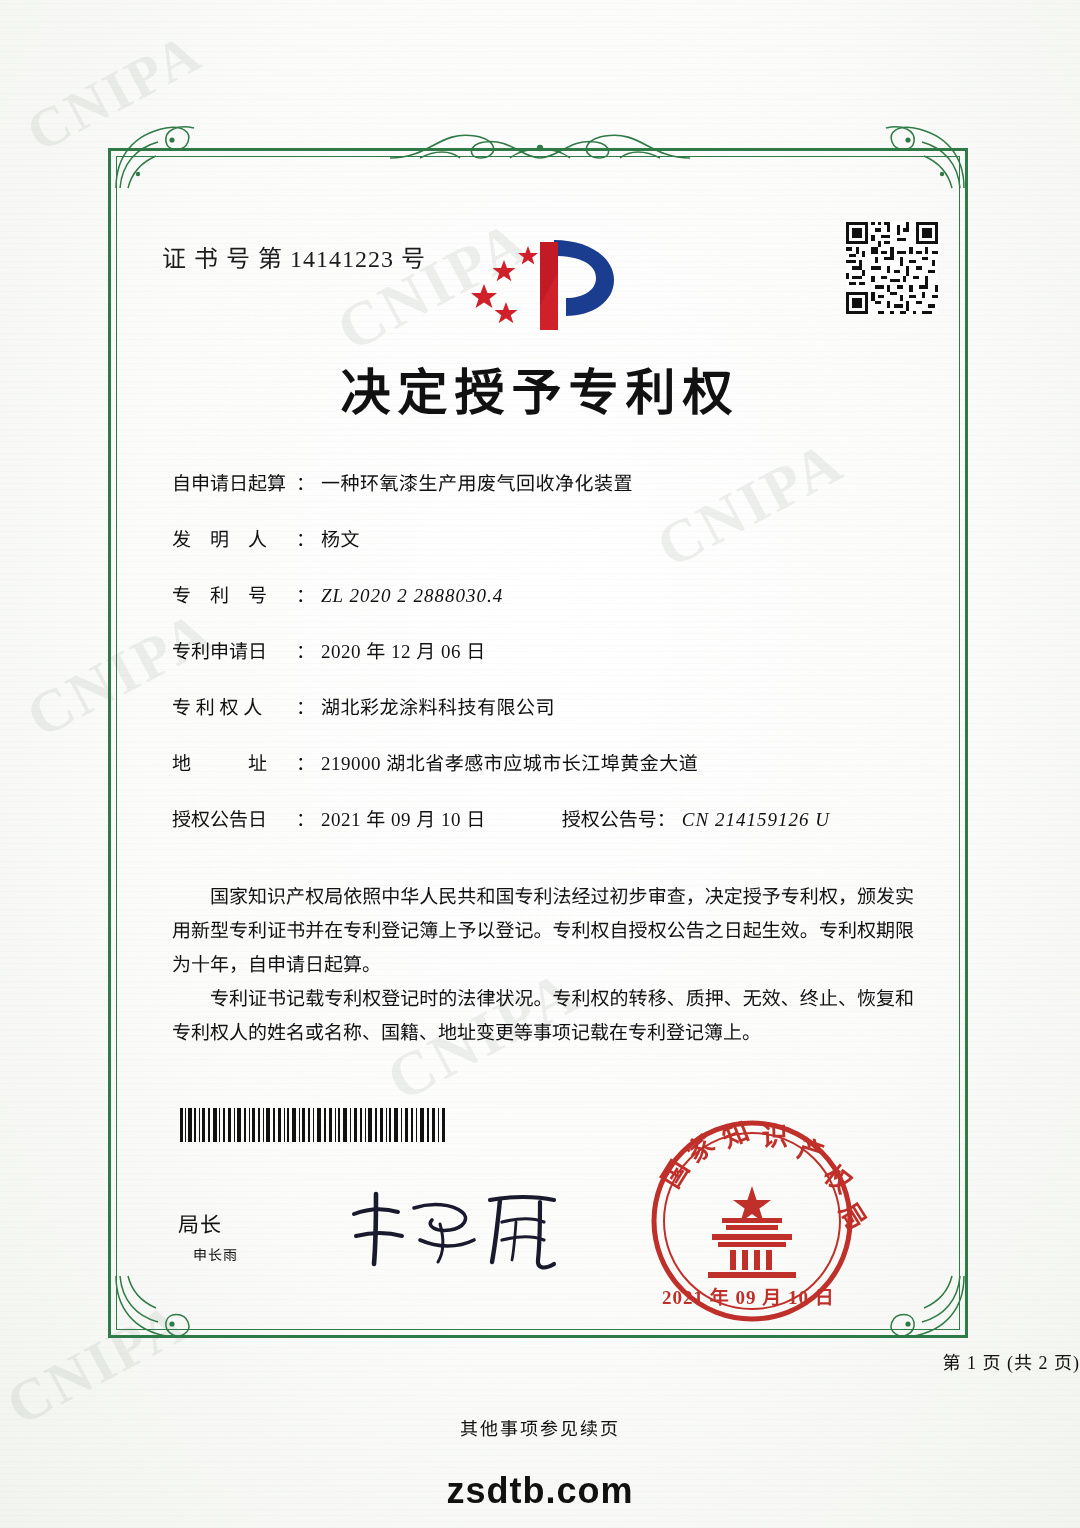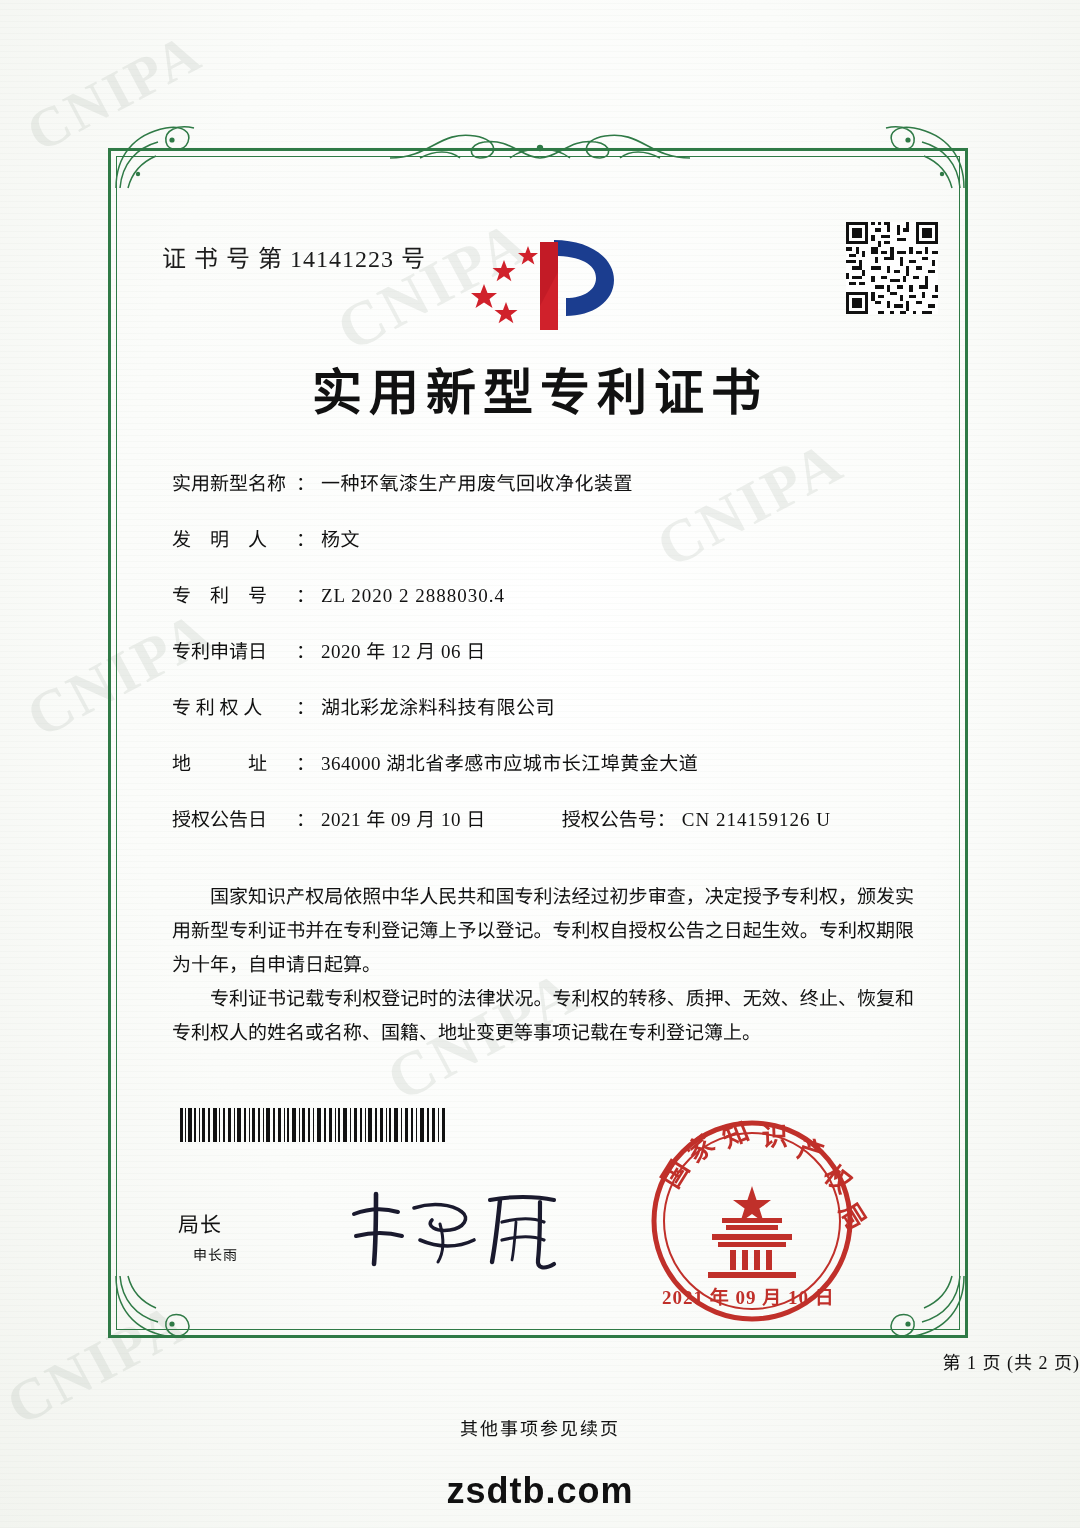--- a/index.html
+++ b/index.html
@@ -126,21 +126,21 @@
     color: #111;
   }
   .row .lbl {
     width: 124px;
     flex: 0 0 124px;
     letter-spacing: 0px;
     white-space: nowrap;
   }
   .row .colon { margin-right: 6px; }
   .row .val { letter-spacing: 0.5px; }
-  .row .val.mono { font-family: "Liberation Serif", serif; letter-spacing: 1px; }
+  .row .val.mono { font-family: "Liberation Serif", serif; letter-spacing: 1px; font-style: italic; }
 
   .row.split { display: flex; }
   .row.split .seg2 { margin-left: 76px; display: flex; align-items: baseline; }
   .row.split .seg2 .lbl { width: auto; flex: 0 0 auto; }
 
   
   .para {
     position: absolute;
     left: 172px;
     width: 742px;
@@ -400,25 +400,25 @@
         <polygon points="38,28 41,36 49.5,36 42.8,41.2 45.4,49.2 38,44.2 30.6,49.2 33.2,41.2 26.5,36 35,36"></polygon>
         <polygon points="40,70 43,78 51.5,78 44.8,83.2 47.4,91.2 40,86.2 32.6,91.2 35.2,83.2 28.5,78 37,78"></polygon>
         <polygon points="62,14 64.6,21 72,21 66.2,25.6 68.4,32.6 62,28.2 55.6,32.6 57.8,25.6 52,21 59.4,21"></polygon>
       </g>
       <path d="M74 10 L92 10 L92 98 L74 98 Z" fill="#d0212b"></path>
       <path d="M88 8 C 124 8, 148 26, 148 48 C 148 70, 126 84, 100 84 L100 66 C 118 66, 130 58, 130 46 C 130 32, 114 24, 88 24 Z" fill="#1b3d8f"></path>
       <path d="M74 10 L92 10 L92 40 L74 74 Z" fill="#c31b26"></path>
     </svg>
   </div>
 
-  <div class="main-title">实用新型专利证书</div>
+  <div class="main-title">决定授予专利权</div>
 
   <div class="fields">
     <div class="row">
-      <span class="lbl">实用新型名称</span>
+      <span class="lbl">自申请日起算</span>
         <span class="colon">：</span>
       <span class="val">一种环氧漆生产用废气回收净化装置</span>
     </div>
     <div class="row">
       <span class="lbl">发　明　人</span>
         <span class="colon">：</span>
       <span class="val">杨文</span>
     </div>
     <div class="row">
       <span class="lbl">专　利　号</span>
@@ -431,21 +431,21 @@
       <span class="val">2020 年 12 月 06 日</span>
     </div>
     <div class="row">
       <span class="lbl">专 利 权 人</span>
         <span class="colon">：</span>
       <span class="val">湖北彩龙涂料科技有限公司</span>
     </div>
     <div class="row">
       <span class="lbl">地　　　址</span>
         <span class="colon">：</span>
-      <span class="val">364000 湖北省孝感市应城市长江埠黄金大道</span>
+      <span class="val">219000 湖北省孝感市应城市长江埠黄金大道</span>
     </div>
     <div class="row split">
       <span class="lbl">授权公告日</span>
         <span class="colon">：</span>
       <span class="val">2021 年 09 月 10 日</span>
       <span class="seg2">
         <span class="lbl">授权公告号</span>
           <span class="colon">：</span>
         <span class="val mono">CN 214159126 U</span>
       </span>

